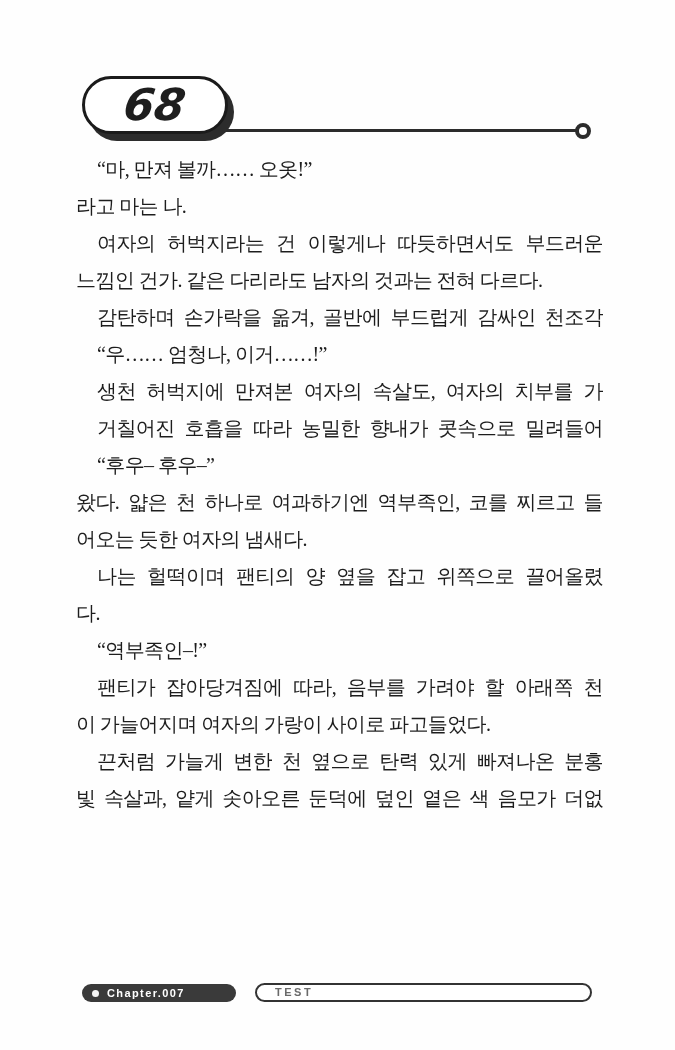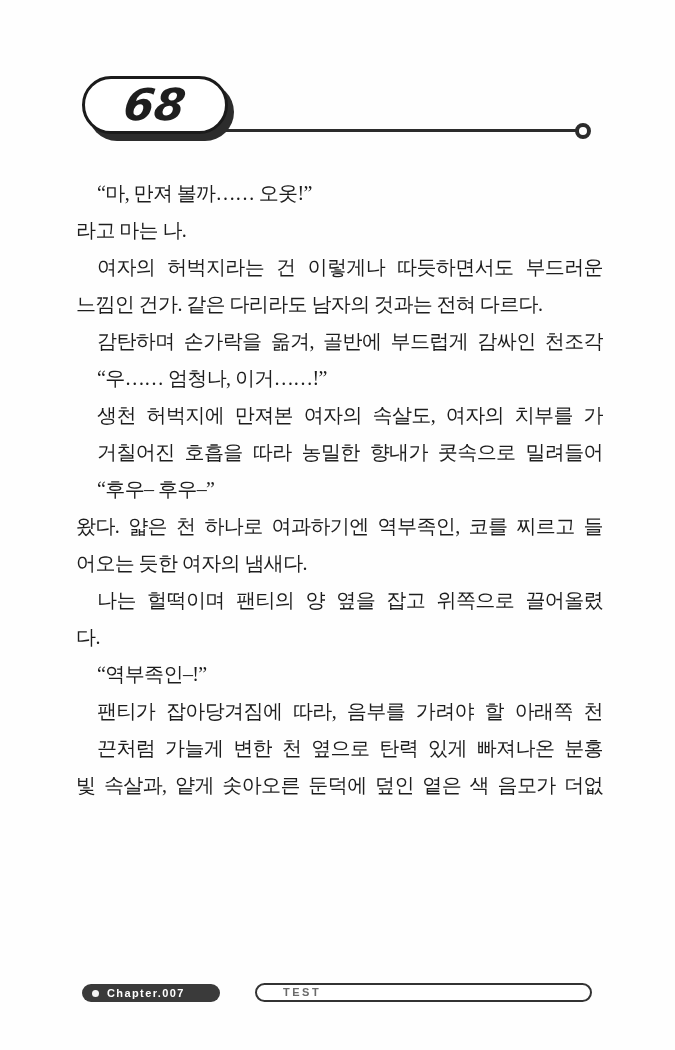--- a/index.html
+++ b/index.html
@@ -31,34 +31,34 @@
     position:absolute;left:225px;top:129px;
     width:356px;height:3px;background:#2c2c2c;z-index:1;
   }
   .ring{
     position:absolute;left:575px;top:123px;
     width:8px;height:8px;background:#fff;
     border:4px solid #2c2c2c;border-radius:50%;z-index:2;
   }
   
   .body{
-    position:absolute;left:76px;top:151px;width:527px;margin-top:24px;
+    position:absolute;left:76px;top:151px;width:527px;
   }
   .line{
     font-size:20px;line-height:37px;height:37px;
     letter-spacing:-0.6px;
     overflow:hidden;
     text-align:left;
   }
   .line.indent{text-indent:21px;}
   .line.fill{text-align:justify;text-align-last:justify;}
   
   .chapter-pill{
     position:absolute;left:82px;top:984px;
-    width:138px;height:18px;
+    width:154px;height:18px;
     background:#3a3a3a;border-radius:9px;
     display:flex;align-items:center;
   }
   .dot{
     width:7px;height:7px;border-radius:50%;
     background:#f4f4f4;margin-left:10px;flex:0 0 auto;
   }
   .chapter-label{
     font-family:"Liberation Sans","DejaVu Sans",sans-serif;
     font-size:11px;font-weight:bold;color:#ffffff;
@@ -66,21 +66,21 @@
   }
   .title-pill{
     position:absolute;left:255px;top:983px;
     width:337px;height:19px;box-sizing:border-box;
     background:#ffffff;border:2px solid #333333;border-radius:10px;
     display:flex;align-items:center;
   }
   .title-label{
     font-family:"Liberation Sans","DejaVu Sans",sans-serif;
     font-size:11px;font-weight:bold;color:#6a6a6a;
-    letter-spacing:2.5px;margin-left:26px;margin-top:-1px;
+    letter-spacing:2.5px;margin-left:18px;margin-top:-1px;
   }
 </style>
 </head>
 <body>
 
 <div class="page">
 
   <div class="badge">
     <span class="num">68</span>
   </div>
@@ -96,20 +96,21 @@
       <div class="line indent">“우…… 엄청나, 이거……!”</div>
       <div class="line indent fill">생천 허벅지에 만져본 여자의 속살도, 여자의 치부를 가</div>
       <div class="line indent fill">거칠어진 호흡을 따라 농밀한 향내가 콧속으로 밀려들어</div>
       <div class="line indent">“후우– 후우–”</div>
       <div class="line fill">왔다. 얇은 천 하나로 여과하기엔 역부족인, 코를 찌르고 들</div>
       <div class="line">어오는 듯한 여자의 냄새다.</div>
       <div class="line indent fill">나는 헐떡이며 팬티의 양 옆을 잡고 위쪽으로 끌어올렸</div>
       <div class="line">다.</div>
       <div class="line indent">“역부족인–!”</div>
       <div class="line indent fill">팬티가 잡아당겨짐에 따라, 음부를 가려야 할 아래쪽 천</div>
+      <div class="line">이 가늘어지며 여자의 가랑이 사이로 파고들었다.</div>
       <div class="line indent fill">끈처럼 가늘게 변한 천 옆으로 탄력 있게 빠져나온 분홍</div>
       <div class="line fill">빛 속살과, 얕게 솟아오른 둔덕에 덮인 옅은 색 음모가 더없</div>
     </div>
 
   <div class="chapter-pill">
     <span class="dot"></span>
     <span class="chapter-label">Chapter.007</span>
   </div>
   <div class="title-pill">
     <span class="title-label">TEST</span>

